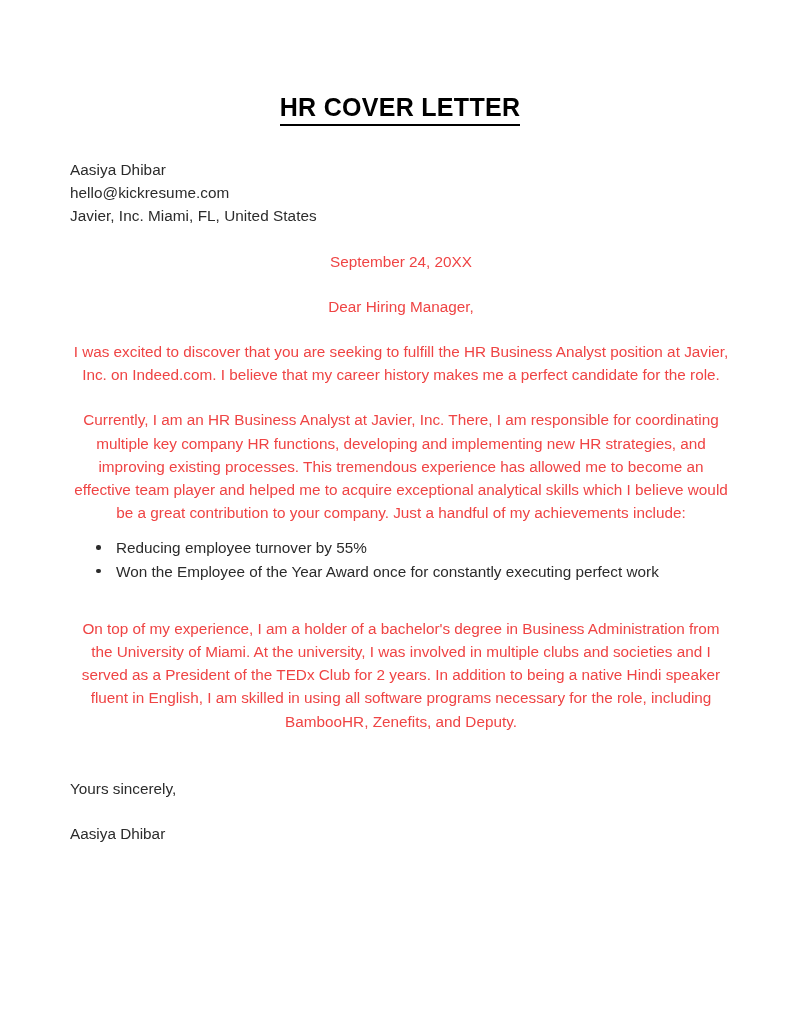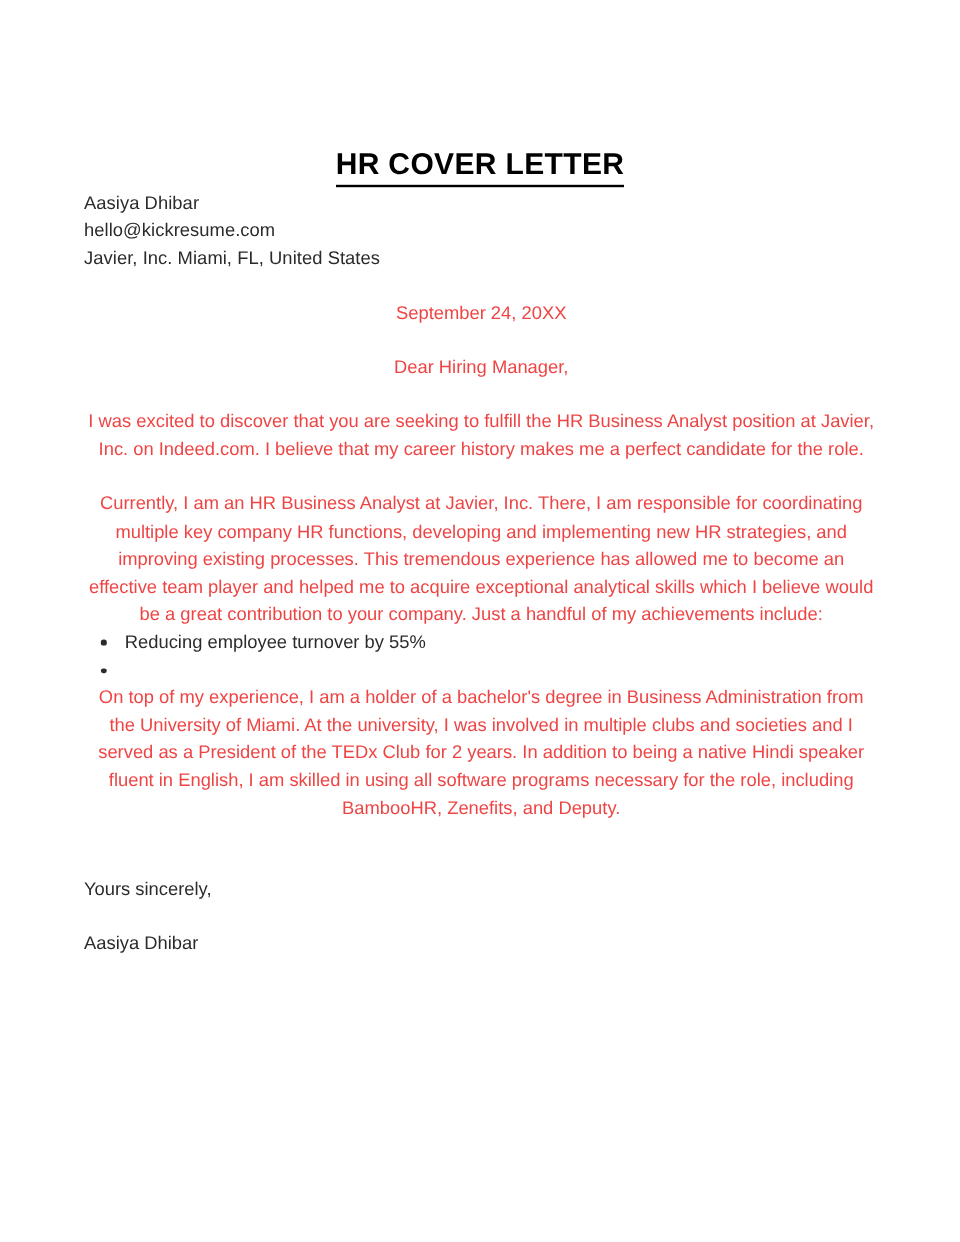--- a/index.html
+++ b/index.html
@@ -34,21 +34,20 @@
     font-weight: bold;
     font-size: 25px;
     letter-spacing: 0.3px;
     color: #000000;
     line-height: 30px;
   }
   .doc-title .title-text {
     display: inline-block;
     border-bottom: 2.5px solid #000000;
     padding-bottom: 2px;
-    margin-top: 30px;
   }
 
   .body-wrap {
     position: absolute;
     left: 70px;
     top: 158px;
     width: 662px;
   }
 
   .block {
@@ -65,21 +64,21 @@
   .gap-md { height: 22px; }
 
   .para {
     font-size: 15.3px;
     line-height: 23.2px;
     text-align: center;
     color: #ef4444;
   }
 
   ul.achievements {
-    margin: 0;
+    margin: 12px;
     padding: 0 0 0 34px;
     list-style: none;
   }
   ul.achievements li {
     position: relative;
     font-size: 15.3px;
     line-height: 23.2px;
     color: #2b2b2b;
     padding-left: 0;
   }
@@ -129,20 +128,21 @@
 
     <div class="para">Currently, I am an HR Business Analyst at Javier, Inc. There, I am responsible for coordinating multiple key company HR functions, developing and implementing new HR strategies, and improving existing processes. This tremendous experience has allowed me to become an effective team player and helped me to acquire exceptional analytical skills which I believe would be a great contribution to your company. Just a handful of my achievements include:</div>
 
     <ul class="achievements">
       <li>
         <span class="bullet-dot"></span>
         <span>Reducing employee turnover by 55%</span>
       </li>
       <li>
         <span class="bullet-dot"></span>
+        <span>Won the Employee of the Year Award once for constantly executing perfect work</span>
       </li>
     </ul>
 
     <div class="gap-md"></div>
 
     <div class="para">On top of my experience, I am a holder of a bachelor's degree in Business Administration from the University of Miami. At the university, I was involved in multiple clubs and societies and I served as a President of the TEDx Club for 2 years. In addition to being a native Hindi speaker fluent in English, I am skilled in using all software programs necessary for the role, including BambooHR, Zenefits, and Deputy.</div>
 
     <div class="gap-md"></div>
 
 

